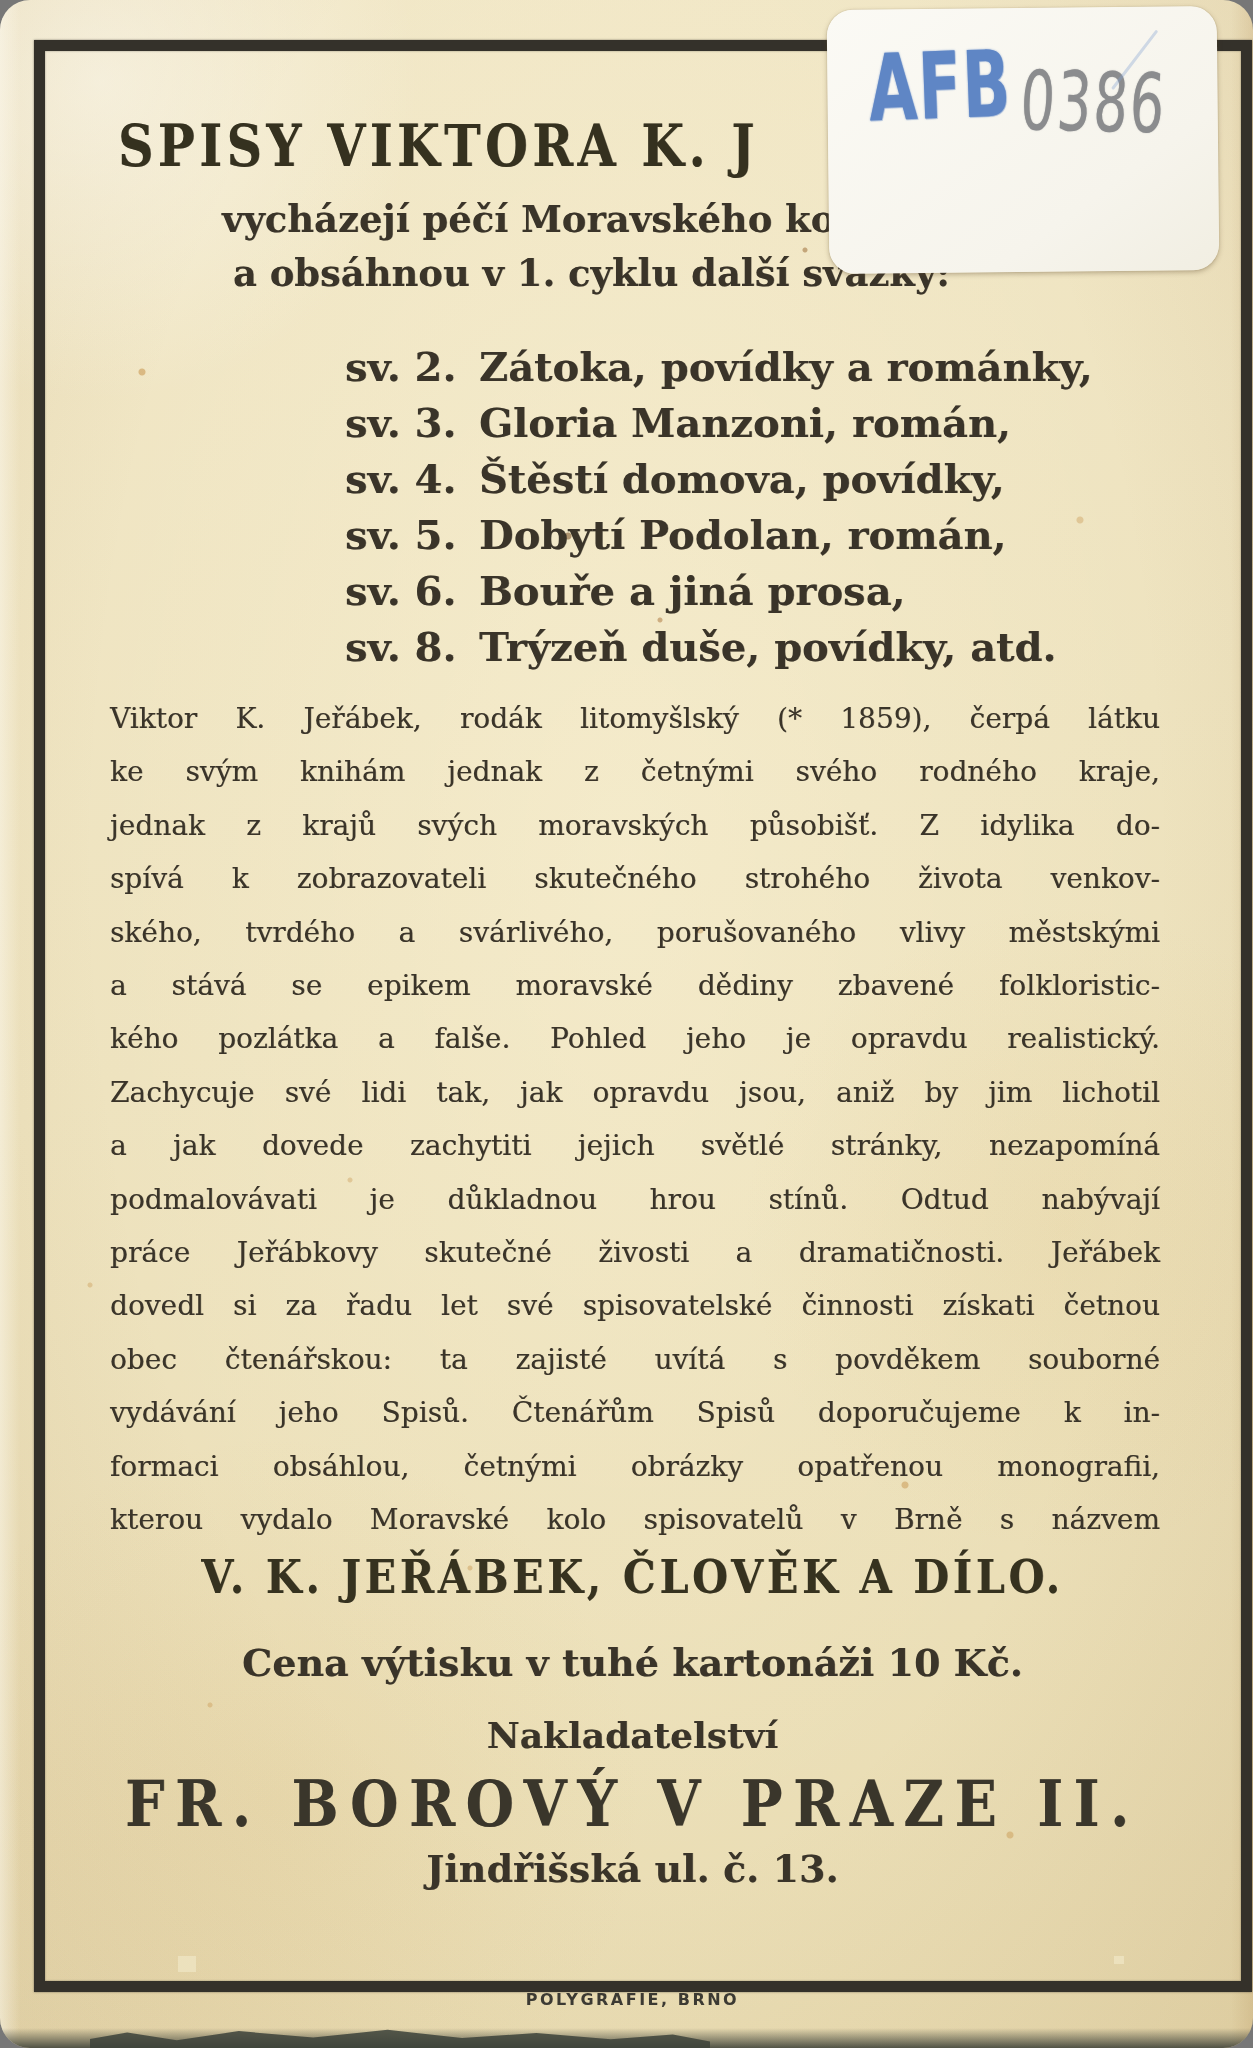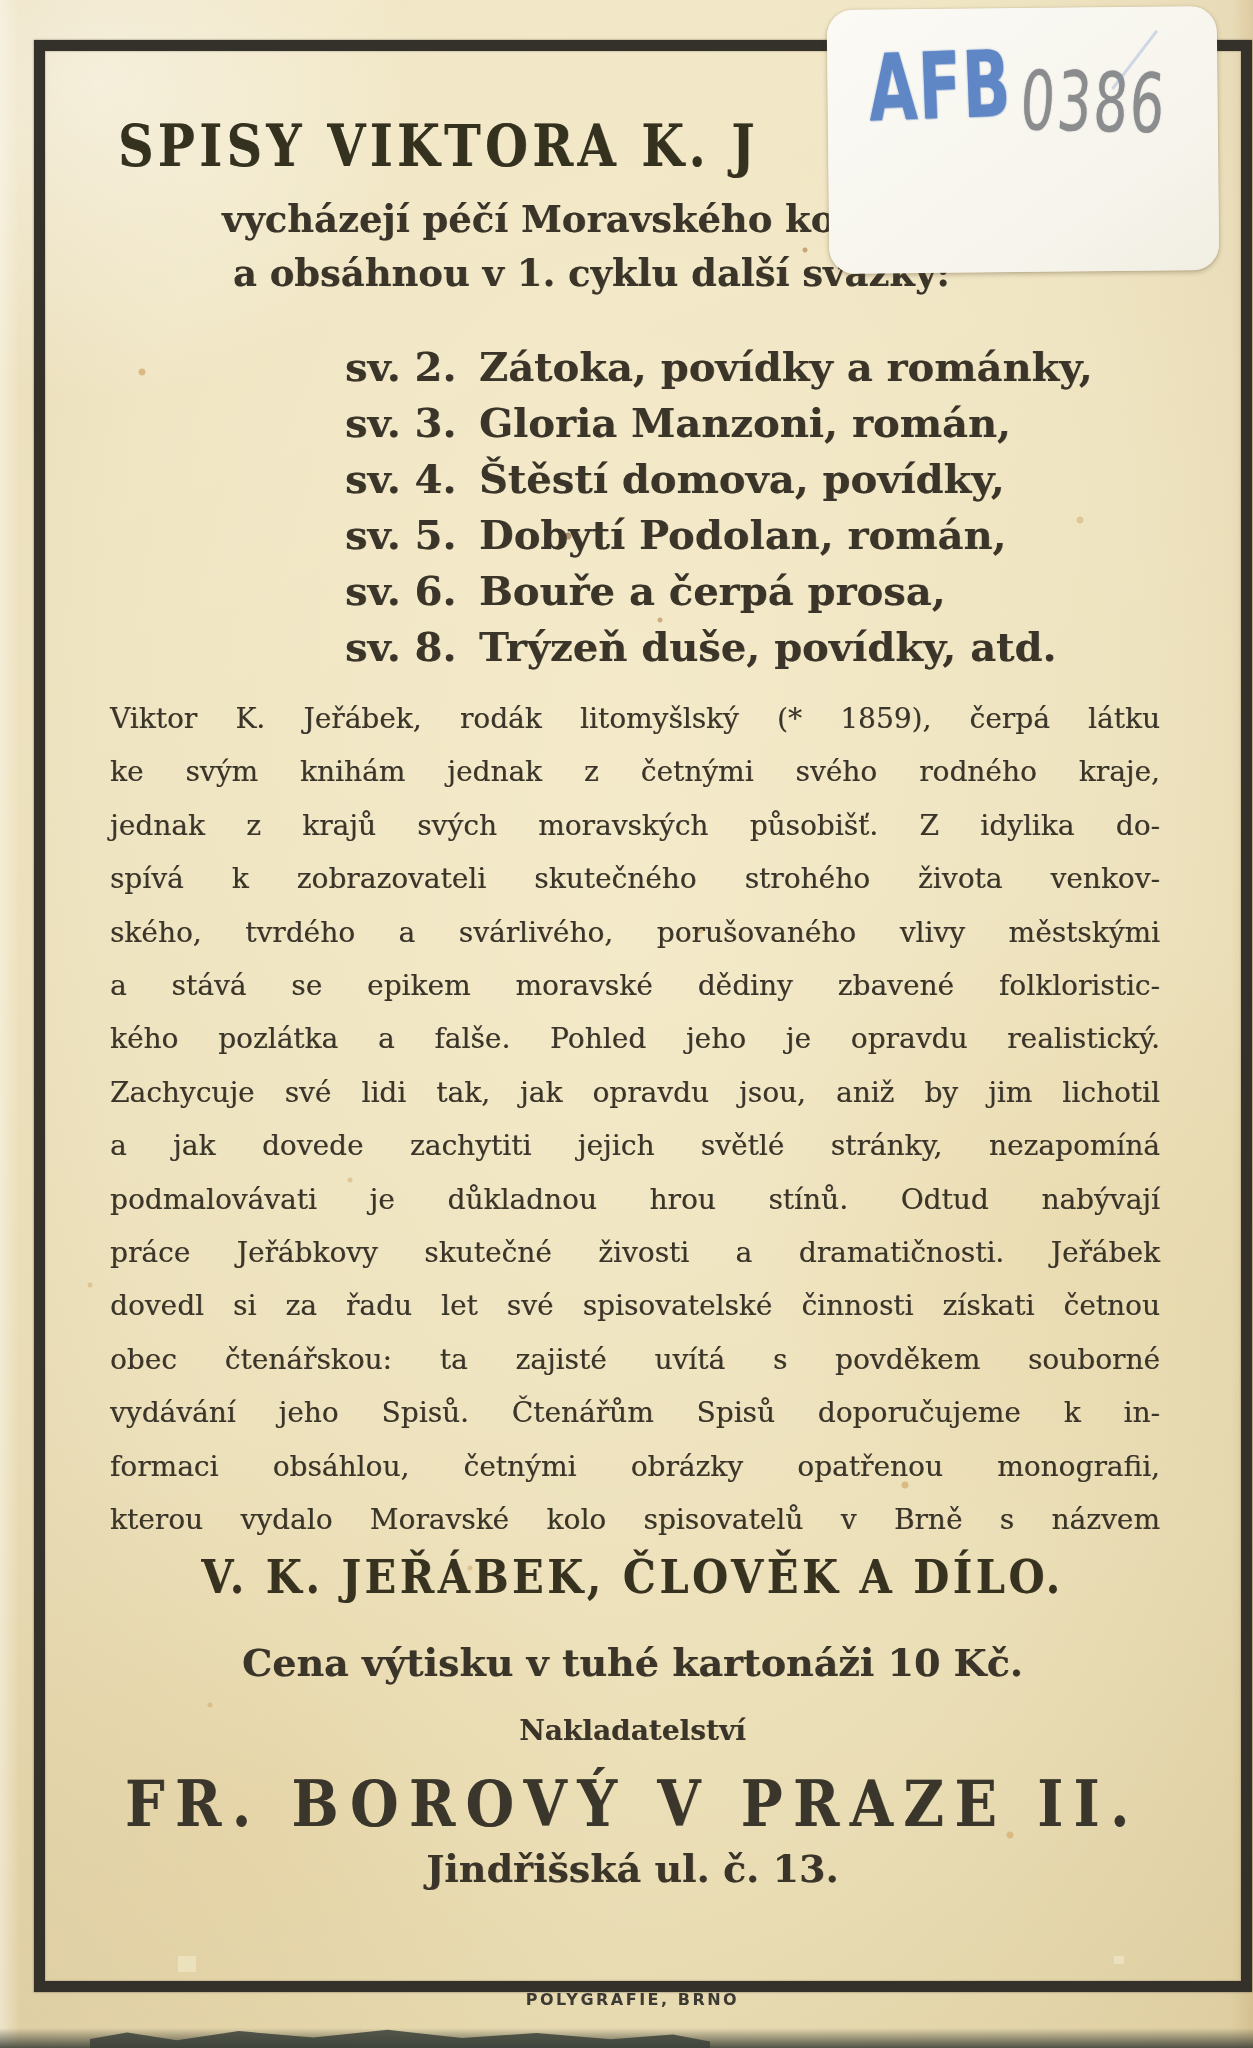--- a/index.html
+++ b/index.html
@@ -9,20 +9,21 @@
     margin:0 auto;
     overflow:hidden;
     background:
       radial-gradient(circle at 8% 4%, rgba(252,250,242,0.55) 0%, rgba(252,250,242,0) 14%),
       radial-gradient(circle at 22% 88%, rgba(205,160,80,0.10) 0%, rgba(205,160,80,0) 18%),
       radial-gradient(circle at 85% 60%, rgba(210,170,90,0.10) 0%, rgba(210,170,90,0) 20%),
       radial-gradient(ellipse at 50% 42%, rgba(255,248,222,0.35) 0%, rgba(255,248,222,0) 60%, rgba(150,110,50,0.14) 100%),
       linear-gradient(160deg,#f2e8c8 0%, #eee3bf 45%, #e9dcb2 100%);
     font-family:"DejaVu Serif","Liberation Serif",serif;
     color:#3a3429;
+    border-radius:30px;
   }
   
   .freckles{
     position:absolute;inset:0;z-index:0;pointer-events:none;
     background:
       radial-gradient(circle at 142px 372px, rgba(190,130,50,0.45) 0 3px, transparent 4px),
       radial-gradient(circle at 700px 930px,  rgba(190,130,50,0.35) 0 3px, transparent 4px),
       radial-gradient(circle at 1080px 520px, rgba(190,130,50,0.30) 0 3px, transparent 4px),
       radial-gradient(circle at 350px 1180px, rgba(190,130,50,0.30) 0 2px, transparent 3px),
       radial-gradient(circle at 905px 1485px, rgba(190,130,50,0.40) 0 3px, transparent 4px),
@@ -59,21 +60,21 @@
   .volumes{left:345px;top:339px;width:760px;}
   .vol-row{line-height:56px;font-size:40px;font-weight:700;white-space:nowrap;}
   .vol-num{display:inline-block;width:120px;}
   .paragraph{left:110px;top:692px;width:1050px;}
   .pline{line-height:53.4px;font-size:28px;font-weight:400;
     text-align:justify;text-align-last:justify;white-space:normal;}
   .centered{left:40px;width:1185px;text-align:center;white-space:nowrap;}
   .closing-title{top:1550px;font-size:46px;font-weight:700;letter-spacing:4px;
     transform:scaleX(0.9);transform-origin:center top;color:#36321f;}
   .price{top:1640px;font-size:38px;font-weight:700;}
-  .publisher-label{top:1714px;font-size:28px;font-weight:700;}
+  .publisher-label{top:1714px;font-size:36px;font-weight:700;}
   .publisher-name{top:1766px;font-size:64px;font-weight:700;letter-spacing:12px;
     transform:scaleX(0.87);transform-origin:center top;color:#3a362b;}
   .address{top:1846px;font-size:38px;font-weight:700;}
   .imprint{top:1990px;font-size:16px;font-weight:700;letter-spacing:2.5px;
     font-family:"DejaVu Sans","Liberation Sans",sans-serif;color:#3c3a33;}
   
   .sticker{position:absolute;left:828px;top:8px;width:390px;height:264px;z-index:5;
     background:linear-gradient(145deg,#fbfaf5 0%, #f6f4ec 70%, #f1eee2 100%);
     border-radius:26px;transform:rotate(-0.6deg);
     box-shadow:0 2px 5px rgba(90,70,40,0.35), 0 0 1px rgba(120,100,60,0.5);}
@@ -119,21 +120,21 @@
       <div class="vol-row ink">
       <span class="vol-num">sv. 4.</span>
       <span class="vol-title">Štěstí domova, povídky,</span>
     </div>
       <div class="vol-row ink">
       <span class="vol-num">sv. 5.</span>
       <span class="vol-title">Dobytí Podolan, román,</span>
     </div>
       <div class="vol-row ink">
       <span class="vol-num">sv. 6.</span>
-      <span class="vol-title">Bouře a čerpá prosa,</span>
+      <span class="vol-title">Bouře a jiná prosa,</span>
     </div>
       <div class="vol-row ink">
       <span class="vol-num">sv. 8.</span>
       <span class="vol-title">Trýzeň duše, povídky, atd.</span>
     </div>
     </div>
 
   <div class="abs paragraph">
       <div class="pline ink">Viktor K. Jeřábek, rodák litomyšlský (* 1859), čerpá látku</div>
       <div class="pline ink">ke svým knihám jednak z četnými svého rodného kraje,</div>

